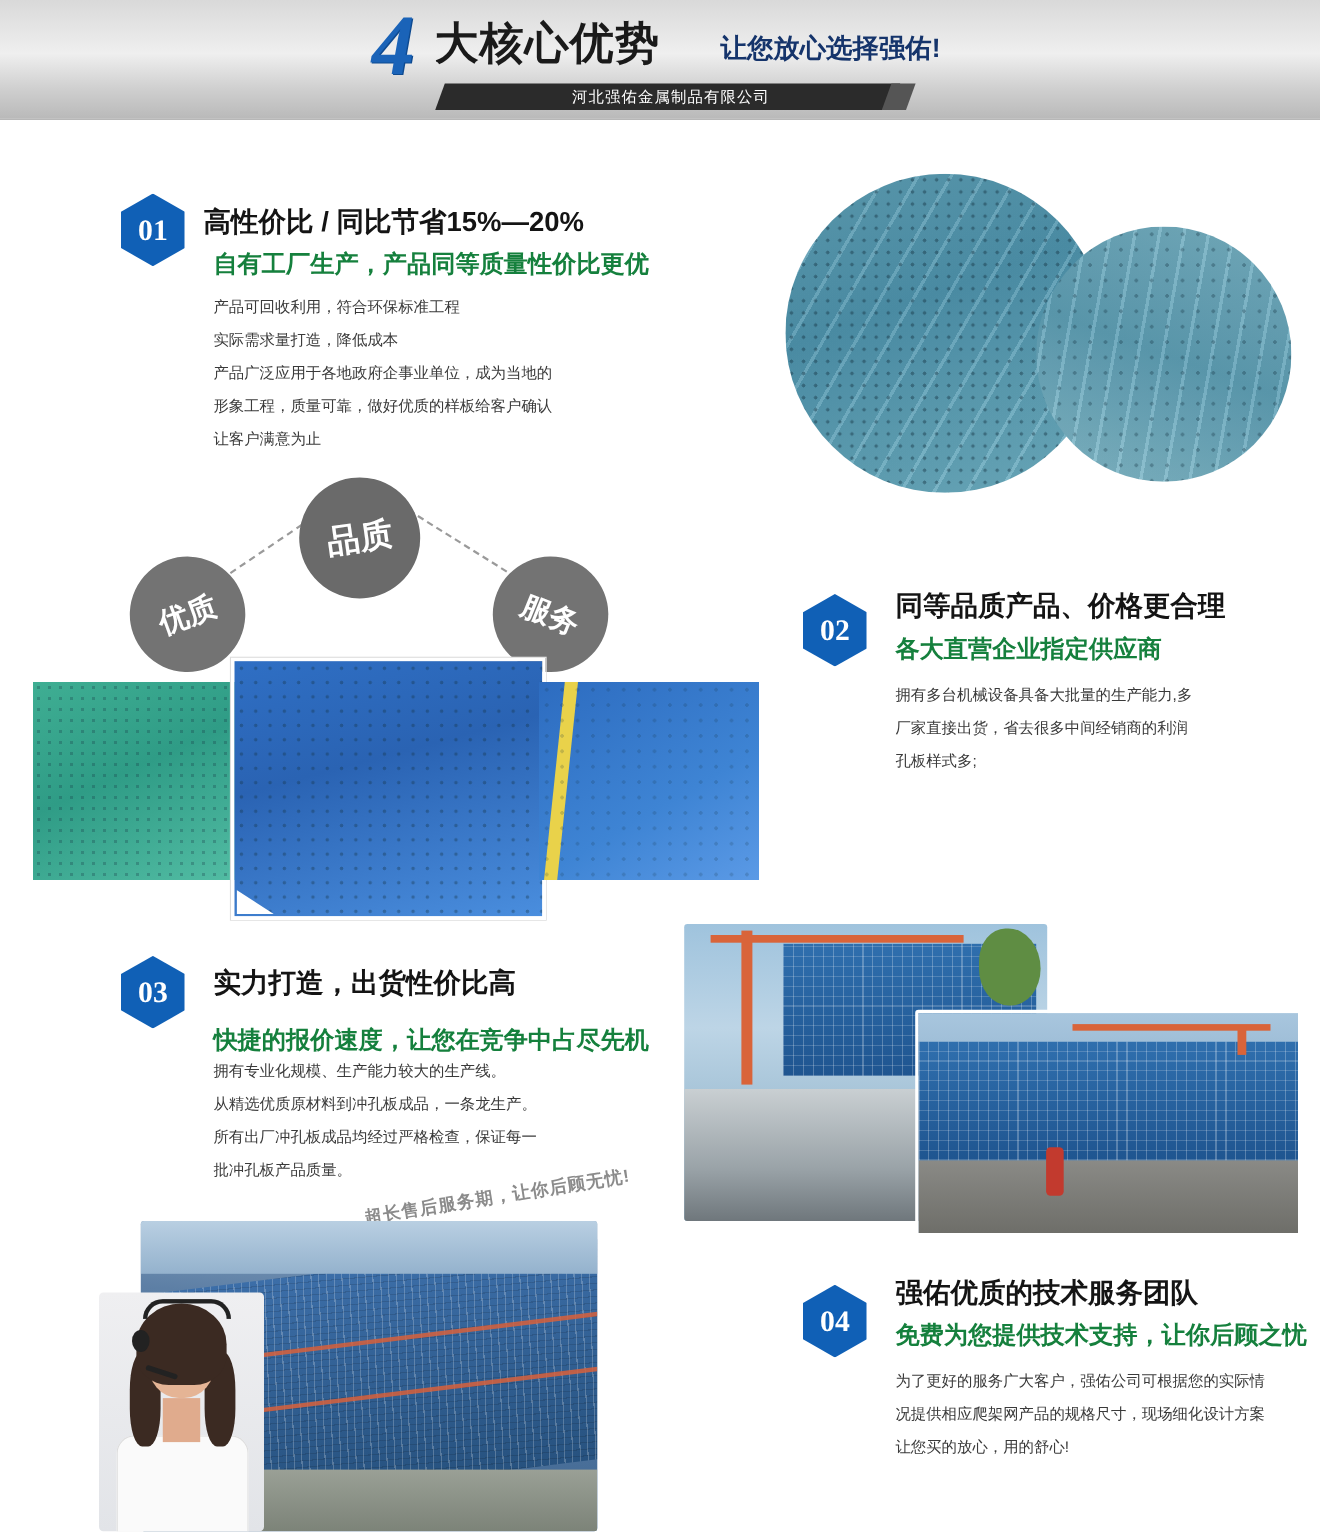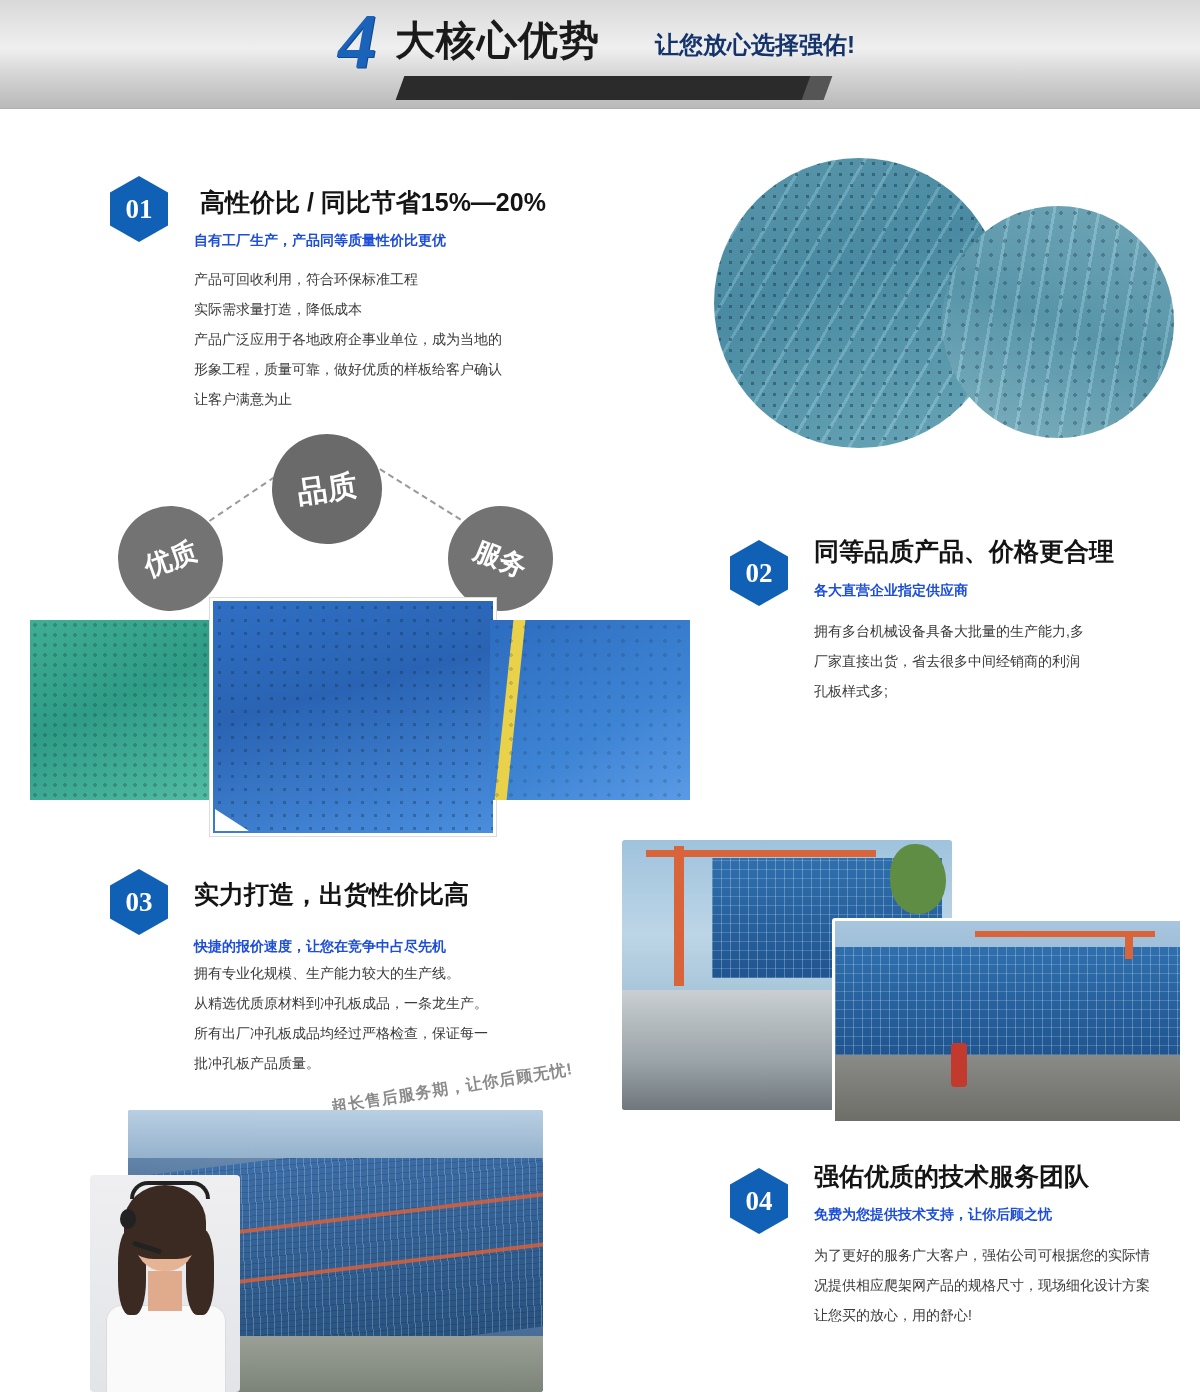--- a/index.html
+++ b/index.html
@@ -110,23 +110,23 @@
   .blk-title {
     position: absolute;
     font-size: 25px;
     font-weight: bold;
     color: #141414;
     line-height: 32px;
     white-space: nowrap;
   }
   .blk-sub {
     position: absolute;
-    font-size: 14px;
-    font-weight: bold;
-    color: #1d4ed8;
+    font-size: 22px;
+    font-weight: bold;
+    color: #15803d;
     line-height: 24px;
     white-space: nowrap;
   }
   .blk-body {
     position: absolute;
     font-size: 14px;
     color: #3a3a3a;
     line-height: 30px;
   }
   .blk-body div { white-space: nowrap; }
@@ -332,26 +332,27 @@
 </head>
 <body>
 
 <div class="header">
   <div class="hdr-inner">
     <div class="big4">4</div>
     <div class="big4-title">大核心优势</div>
     <div class="sub-title">让您放心选择强佑!</div>
     <div class="ribbon"></div>
     <div class="ribbon-tail"></div>
+    <div class="ribbon-text">河北强佑金属制品有限公司</div>
   </div>
 </div>
 
 <div class="section" style="left:0;top:0;width:1200px;height:0;">
   <div class="hexnum" style="left:110px;top:176px;">01</div>
-  <div class="blk-title" style="left:200px;top:186px;">高性价比 / 同比节省15%—20%</div>
+  <div class="blk-title" style="left:185px;top:186px;">高性价比 / 同比节省15%—20%</div>
   <div class="blk-sub" style="left:194px;top:228px;">自有工厂生产，产品同等质量性价比更优</div>
   <div class="blk-body" style="left:194px;top:264px;">
     <div>产品可回收利用，符合环保标准工程</div>
     <div>实际需求量打造，降低成本</div>
     <div>产品广泛应用于各地政府企事业单位，成为当地的</div>
     <div>形象工程，质量可靠，做好优质的样板给客户确认</div>
     <div>让客户满意为止</div>
   </div>
 </div>
 

